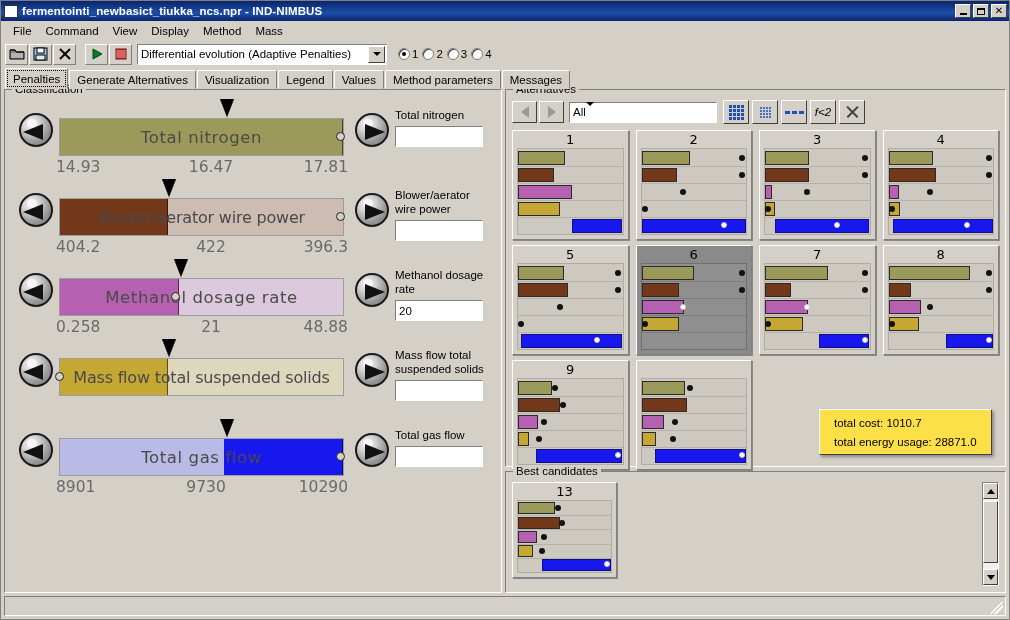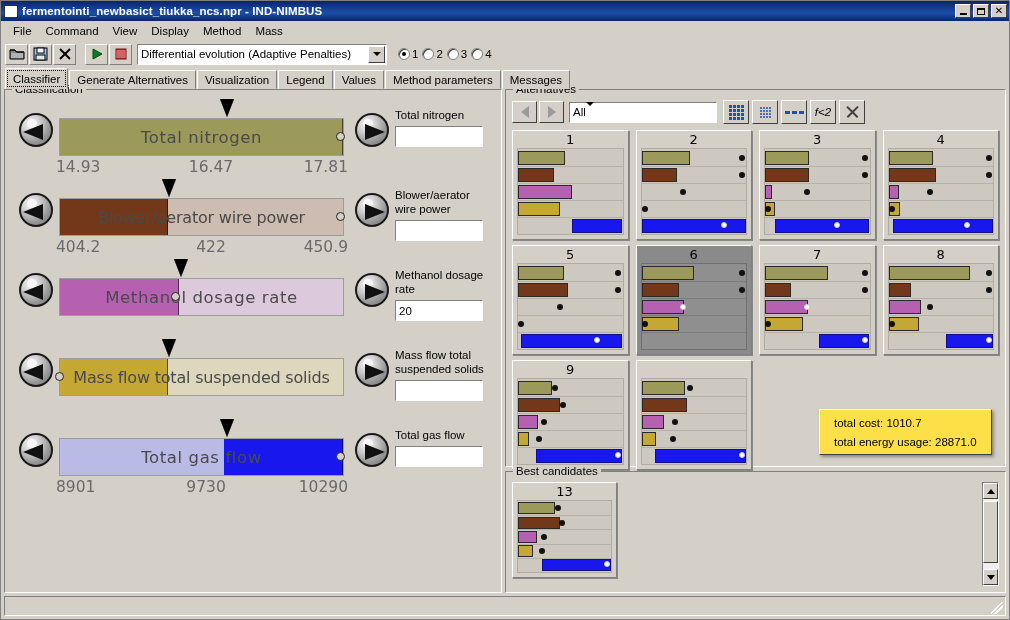--- a/index.html
+++ b/index.html
@@ -561,21 +561,21 @@
           <span>3</span>
         </label>
       <label>
           <span class="rb"></span>
           <span>4</span>
         </label>
     </div>
   </div>
 
   <div class="tabrow">
-    <div class="tab active">Classifier</div>
+    <div class="tab active">Penalties</div>
     <div class="tab">Generate Alternatives</div>
     <div class="tab">Visualization</div>
     <div class="tab">Legend</div>
     <div class="tab">Values</div>
     <div class="tab">Method parameters</div>
     <div class="tab">Messages</div>
   </div>
 
   <div class="bodysplit">
 
@@ -619,21 +619,21 @@
         <div class="fill" style="left:0%;width:38%;background:#73381a"></div>
         <div class="bar-label wide">Blower/aerator wire power</div>
       </div>
       <div class="tri-wrap" style="left:38%">
                   <span class="tri"></span>
                 </div>
       <div class="handle-dot" style="left:97%"></div>
       <div class="ticks">
         <span>404.2</span>
         <span>422</span>
-        <span>450.9</span>
+        <span>396.3</span>
       </div>
     </div>
     <div class="knob left-pt">
                 <span class="gloss"></span>
               </div>
     <div class="field-col">
       <div class="lbl">Blower/aerator wire power</div>
       <div class="txtin"></div>
     </div>
             </div>
@@ -643,20 +643,25 @@
               </div>
     <div class="slider-mid">
       <div class="track" style="background:#ddc9dc">
         <div class="fill" style="left:0%;width:42%;background:#b560b0"></div>
         <div class="bar-label">Methanol dosage rate</div>
       </div>
       <div class="tri-wrap" style="left:42%">
                   <span class="tri"></span>
                 </div>
       <div class="handle-dot" style="left:40%"></div>
+      <div class="ticks">
+        <span>0.258</span>
+        <span>21</span>
+        <span>48.88</span>
+      </div>
     </div>
     <div class="knob left-pt">
                 <span class="gloss"></span>
               </div>
     <div class="field-col">
       <div class="lbl">Methanol dosage rate</div>
       <div class="txtin">20</div>
     </div>
             </div>
             <div class="slider-row">

